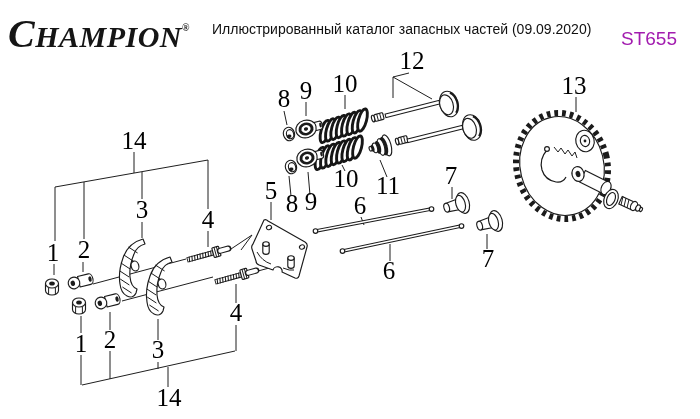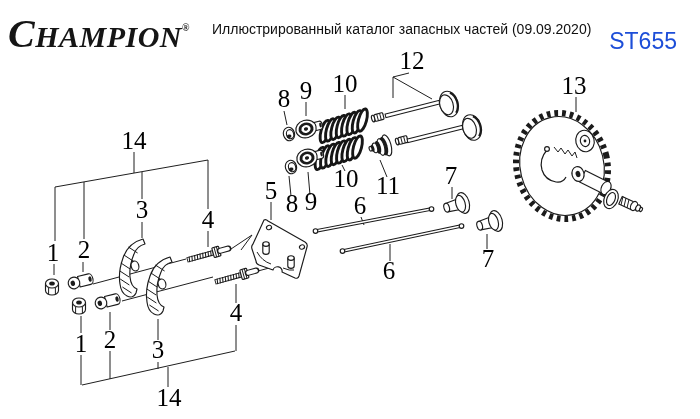--- a/index.html
+++ b/index.html
@@ -2,21 +2,21 @@
 <html><head>
 <meta charset="utf-8">
 <style>
   html,body{margin:0;padding:0;background:#fff;width:700px;height:419px;overflow:hidden}
   #stage{position:relative;width:684px;height:419px;font-family:"Liberation Sans",sans-serif;color:#111}
   .logo{position:absolute;left:8px;top:10px;font-family:"Liberation Serif",serif;font-style:italic;font-weight:bold;color:#151515;white-space:nowrap}
   .logo .word{display:inline-block;font-size:30px;letter-spacing:0.5px}
   .logo .word::first-letter{font-size:40px}
   .logo sup{font-size:10px;vertical-align:16px;margin-left:0px}
   .title{position:absolute;left:212px;top:21px;font-size:14px;color:#101010}
-  .model{position:absolute;right:7px;top:28px;font-size:23px;color:#1d4ed8}
+  .model{position:absolute;right:7px;top:28px;font-size:19px;color:#a21caf}
   svg{position:absolute;left:0;top:0}
   .ld{fill:none;stroke:#1f1f1f;stroke-width:1}
   .pt{fill:#fff;stroke:#1b1b1b;stroke-width:1.15;stroke-linejoin:round;stroke-linecap:round}
   .bk{fill:none;stroke:#1b1b1b}
   .wt{fill:none;stroke:#fff}
   .dk{fill:#1b1b1b;stroke:none}
   .num{font-family:"Liberation Serif",serif;font-size:25px;fill:#000;text-anchor:middle}
 </style>
 </head>
 <body>

